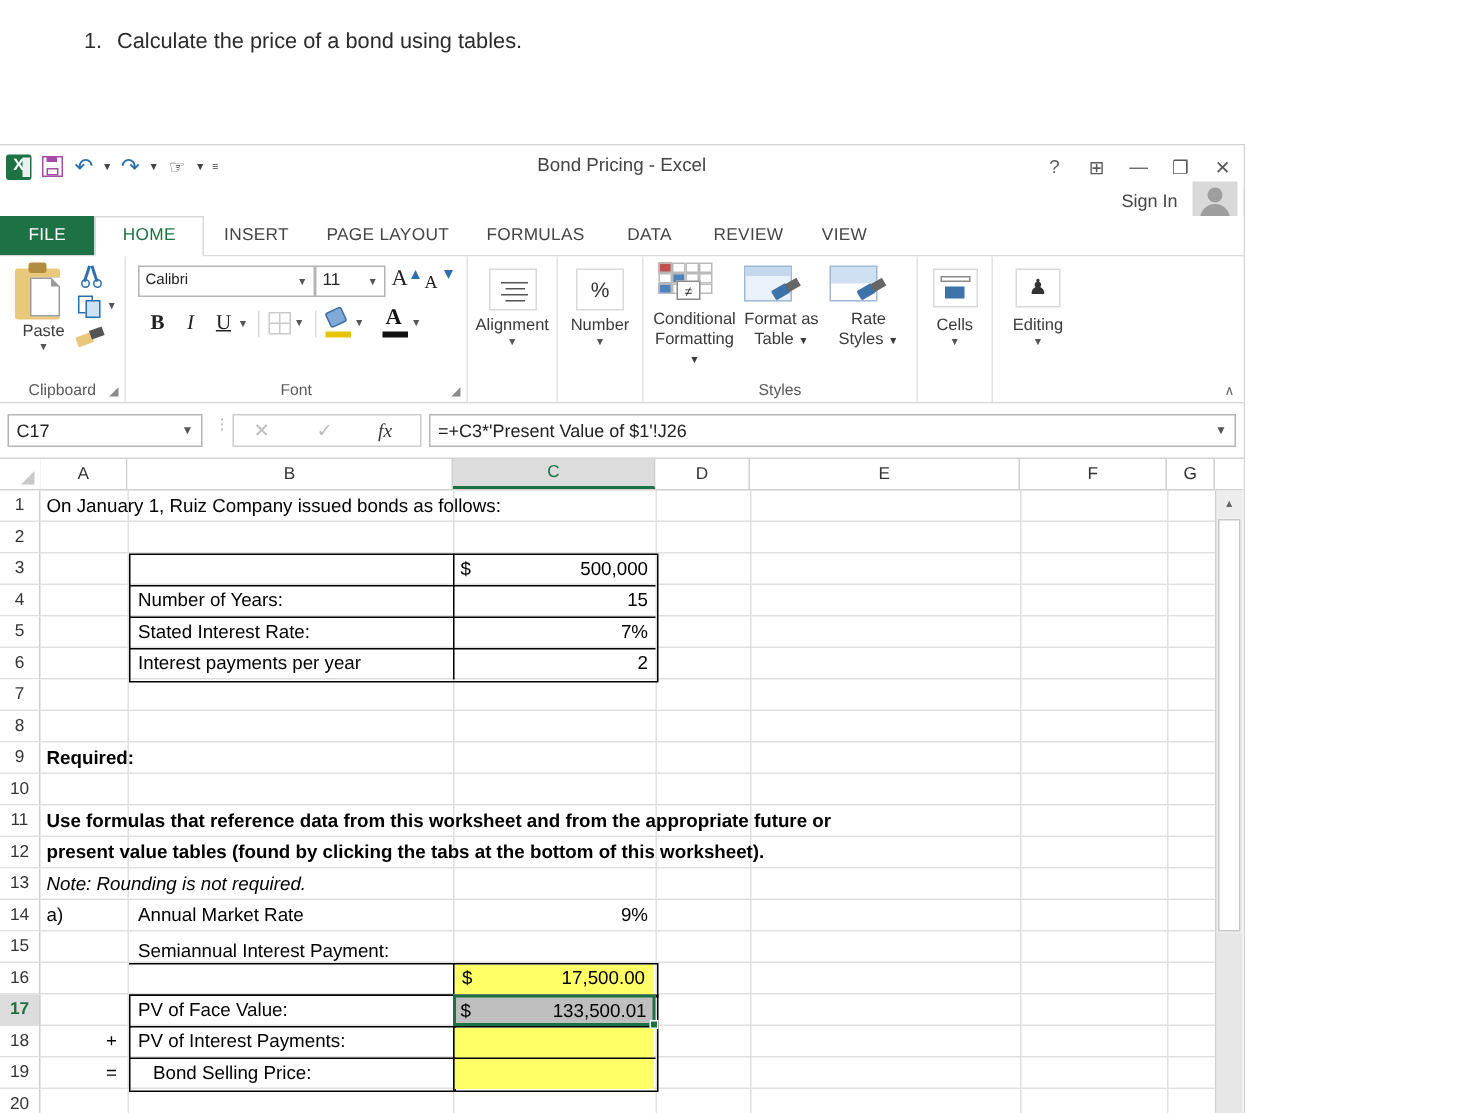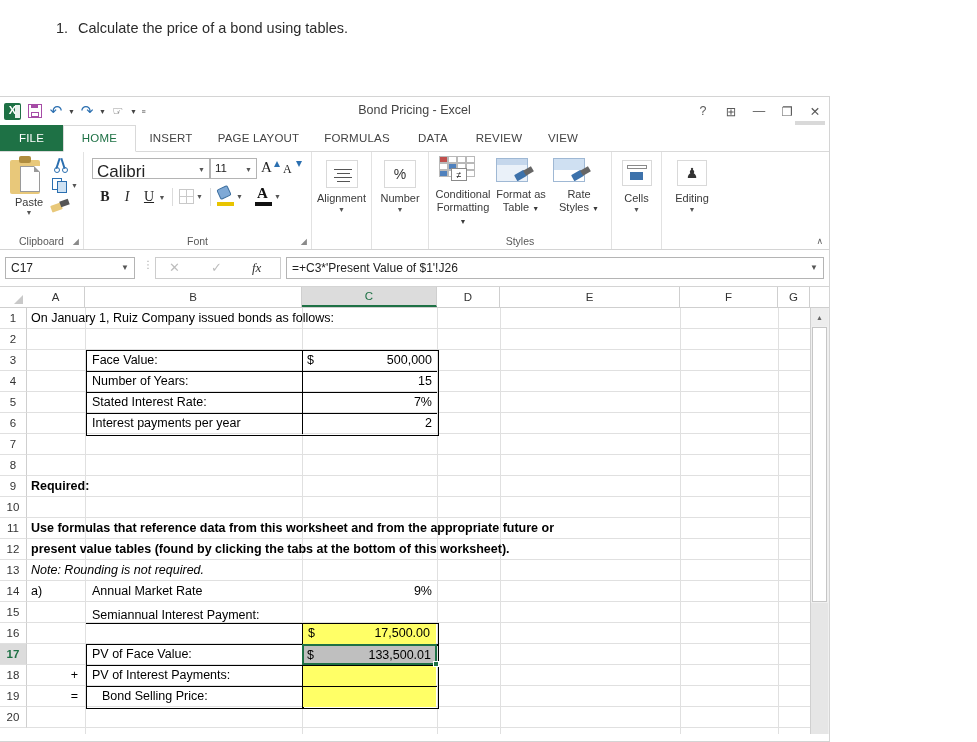--- a/index.html
+++ b/index.html
@@ -31,21 +31,21 @@
   .touch-ic{font-size:12px;color:#3a3a3a;}
   .title-txt{position:absolute;left:0;right:0;top:6px;text-align:center;font-size:12.5px;color:#444;}
   .win-btns{position:absolute;right:6px;top:0;height:28px;display:flex;align-items:center;gap:12px;}
   .wb{font-size:12.5px;color:#5a5a5a;width:16px;text-align:center;cursor:default;}
   .signin{position:absolute;right:44px;top:30px;font-size:12px;color:#444;}
   .avatar{position:absolute;right:4px;top:24px;width:30px;height:28px;background:#d9d9d9;}
   .avatar:before{content:"";position:absolute;left:10px;top:4px;width:10px;height:10px;border-radius:50%;background:#9e9e9e;}
   .avatar:after{content:"";position:absolute;left:5px;top:15px;width:20px;height:13px;border-radius:10px 10px 0 0;background:#9e9e9e;}
 
   
-  .tabbar{position:relative;height:26px;background:#fff;border-bottom:1px solid #d9d9d9;}
+  .tabbar{position:relative;height:26px;background:#fff;border-bottom:1px solid #d9d9d9;margin-top:19px;}
   .tab{position:absolute;top:0;height:26px;line-height:26px;font-size:11.5px;color:#444;
        text-align:center;cursor:default;letter-spacing:.2px;}
   .tab-file{left:0;width:63px;background:#1e7145;color:#fff;font-size:11.5px;}
   .tab-home{left:63px;width:73px;color:#1e7145;background:#fff;border:1px solid #d9d9d9;
        border-bottom:1px solid #fff;box-sizing:border-box;height:27px;line-height:25px;}
   .tab-ins{left:136px;width:70px;}
   .tab-pl{left:206px;width:105px;}
   .tab-form{left:311px;width:92px;}
   .tab-data{left:403px;width:60px;}
   .tab-rev{left:463px;width:72px;}
@@ -76,21 +76,21 @@
   .copy-ic:before{content:"";position:absolute;left:0;top:0;width:10px;height:12px;border:1.3px solid #2b6fb0;background:#fff;box-sizing:border-box;}
   .copy-ic:after{content:"";position:absolute;left:5px;top:3px;width:10px;height:12px;border:1.3px solid #2b6fb0;background:#cfe2f3;box-sizing:border-box;}
   .copy-car{position:absolute;left:71px;top:30px;font-size:7px;color:#555;}
   .fmtp-ic{position:absolute;left:51px;top:46px;width:20px;height:16px;cursor:default;}
   .fmtp-ic:before{content:"";position:absolute;left:0;top:6px;width:11px;height:7px;background:#e8c87a;transform:rotate(-20deg);border-radius:1px;}
   .fmtp-ic:after{content:"";position:absolute;left:9px;top:2px;width:9px;height:6px;background:#555;transform:rotate(-20deg);}
 
   
   .g-font{left:84px;width:228px;}
   .ff-box{position:absolute;left:8px;top:6px;width:118px;height:21px;border:1px solid #b4b4b4;background:#fff;box-sizing:border-box;cursor:default;}
-  .ff-box span{position:absolute;left:4px;top:3px;font-size:17px;color:#222;}
+  .ff-box span{position:absolute;left:4px;top:3px;font-size:10px;color:#222;}
   .ff-box i{position:absolute;right:4px;top:7px;font-size:7px;color:#555;font-style:normal;}
   .fs-box{position:absolute;left:126px;top:6px;width:47px;height:21px;border:1px solid #b4b4b4;background:#fff;box-sizing:border-box;cursor:default;}
   .fs-box span{position:absolute;left:4px;top:3px;font-size:11.5px;color:#222;}
   .fs-box i{position:absolute;right:4px;top:7px;font-size:7px;color:#555;font-style:normal;}
   .grow-a,.shrink-a{position:absolute;top:6px;width:22px;height:21px;cursor:default;}
   .grow-a{left:176px;} .shrink-a{left:198px;}
   .grow-a b,.shrink-a b{position:absolute;left:1px;top:1px;font-family:"Liberation Serif",serif;color:#222;font-weight:normal;}
   .grow-a b{font-size:15px;} .shrink-a b{font-size:12px;top:4px;}
   .grow-a s,.shrink-a s{position:absolute;right:2px;top:3px;width:0;height:0;border-style:solid;text-decoration:none;}
   .grow-a s{border-width:0 3.5px 6px 3.5px;border-color:transparent transparent #2b6fb0 transparent;}
@@ -470,21 +470,20 @@
         <div class="rowhdr" style="top:399px">20</div>
 
         <div class="cell l" style="left:28px;top:0px;width:500px">On January 1,  Ruiz Company issued bonds as follows:</div>
 
         <div class="boxed" style="position:absolute;left:86px;top:42px;width:351px;height:84px"></div>
         <div style="position:absolute;left:302px;top:42px;width:1px;height:84px;background:#000"></div>
         <div style="position:absolute;left:86px;top:63px;width:351px;height:1px;background:#000"></div>
         <div style="position:absolute;left:86px;top:84px;width:351px;height:1px;background:#000"></div>
         <div style="position:absolute;left:86px;top:105px;width:351px;height:1px;background:#000"></div>
 
-        <div class="cell l" style="left:89px;top:42px;width:210px">Face Value:</div>
         <div class="cell r" style="left:305px;top:42px;width:130px">500,000</div>
         <div class="cell" style="left:307px;top:42px">$</div>
 
         <div class="cell l" style="left:89px;top:63px;width:210px">Number of Years:</div>
         <div class="cell r" style="left:305px;top:63px;width:130px">15</div>
 
         <div class="cell l" style="left:89px;top:84px;width:210px">Stated Interest Rate:</div>
         <div class="cell r" style="left:305px;top:84px;width:130px">7%</div>
 
         <div class="cell l" style="left:89px;top:105px;width:210px">Interest payments per year</div>

